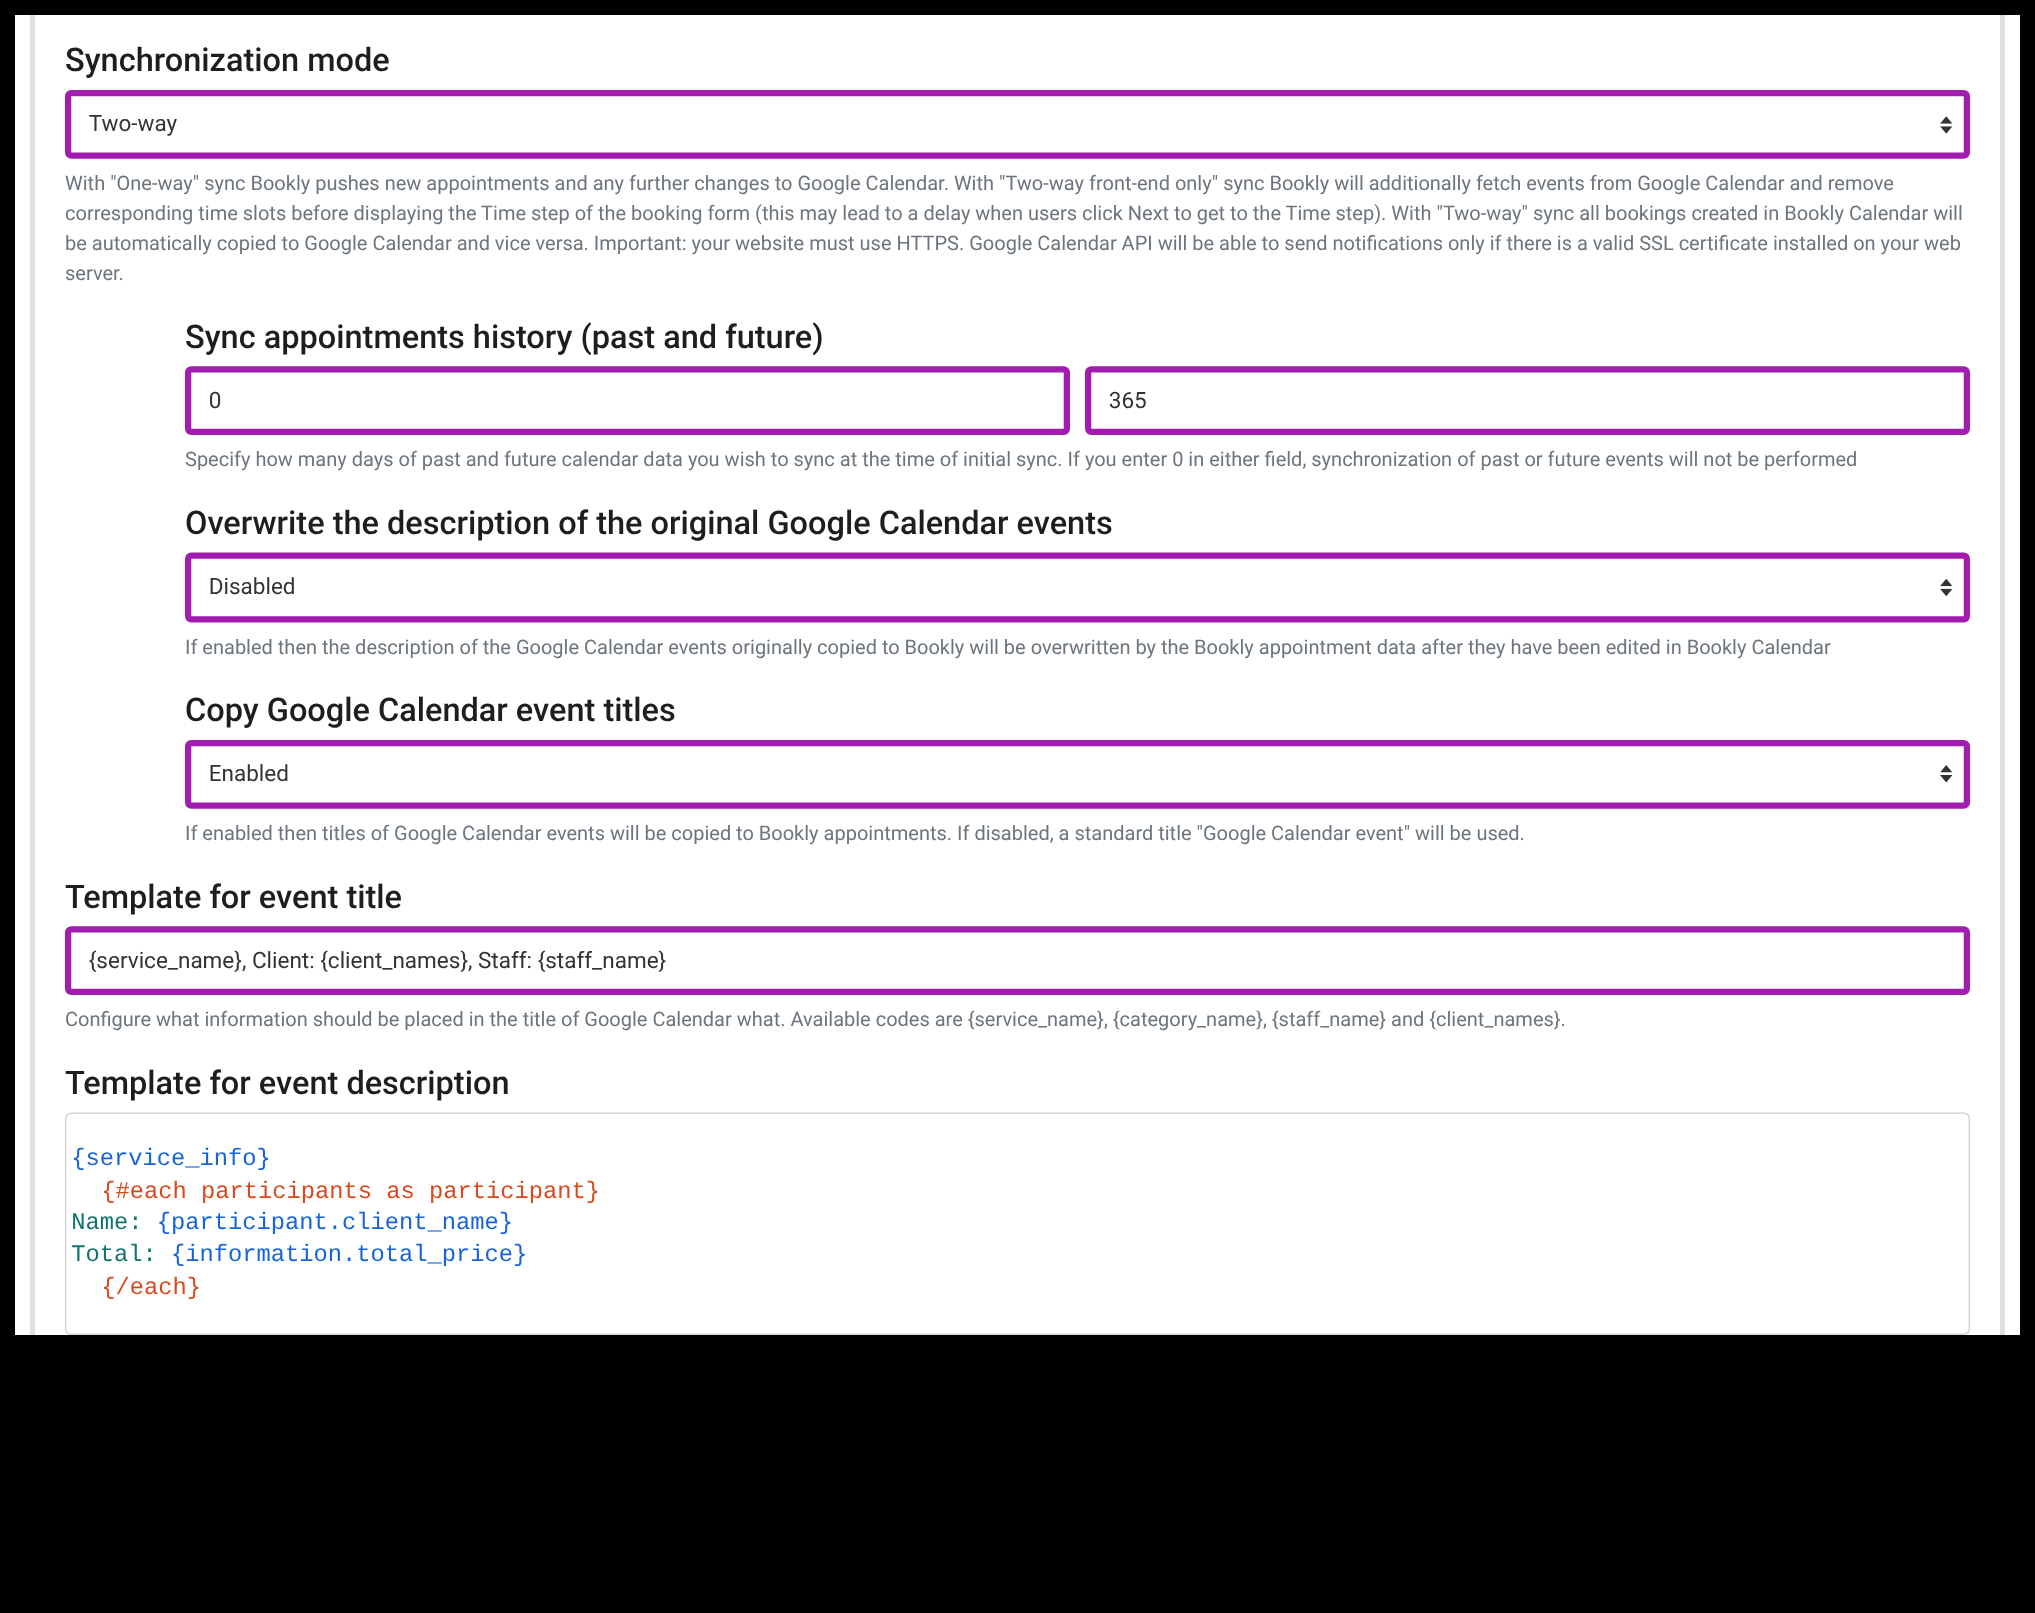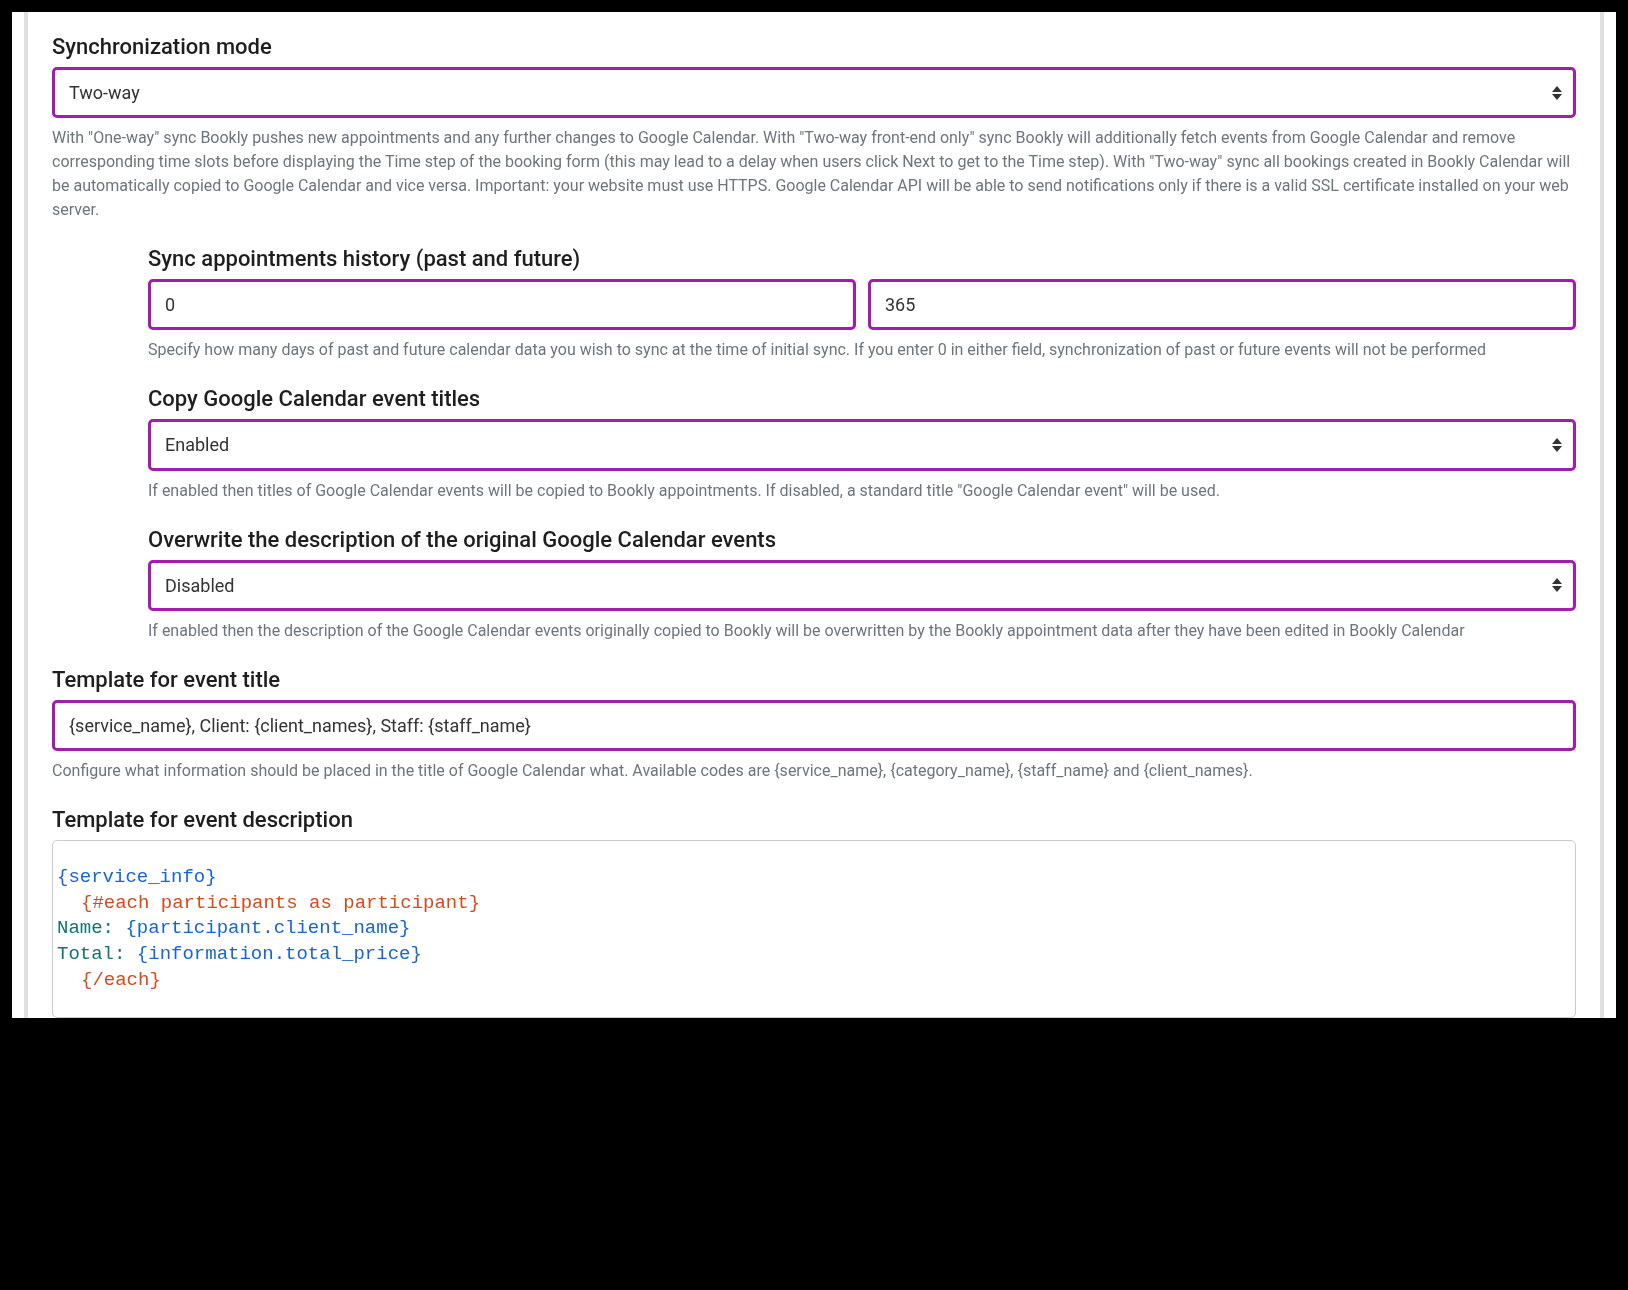--- a/index.html
+++ b/index.html
@@ -28,42 +28,42 @@
       bottom: 0;
       width: 4px;
       background: #e0e0e0;
     }
     .page-container::before { left: 12px; }
     .page-container::after { right: 12px; }
     .form-section {
       margin-bottom: 24px;
     }
     .form-label {
-      font-size: 22px;
+      font-size: 26px;
       font-weight: 500;
       color: #1e1e1e;
       margin-bottom: 8px;
       display: block;
     }
     .indented-group {
       margin-left: 48px;
       padding-left: 2px;
       border-left: 3px solid #ddd;
       padding-left: 0;
     }
     .indented-group .form-section {
       padding-left: 0;
     }
     .select-control, .text-input {
       width: 100%;
       padding: 10px 14px;
       font-size: 18px;
       font-weight: 400;
       color: #333;
-      border: 3px solid #a21caf;
+      border: 5px solid #a21caf;
       border-radius: 5px;
       background: #fff;
       line-height: 1.4;
       font-family: inherit;
     }
     .select-wrapper {
       position: relative;
     }
     .select-wrapper .select-control {
       appearance: none;
@@ -140,49 +140,49 @@
     <div class="form-section" style="margin-left:48px;">
       <label class="form-label">Sync appointments history (past and future)</label>
       <div class="row-two">
         <input type="text" class="text-input" value="0" style="">
         <input type="text" class="text-input" value="365" style="">
       </div>
       <p class="help-text">Specify how many days of past and future calendar data you wish to sync at the time of initial sync. If you enter 0 in either field, synchronization of past or future events will not be performed</p>
     </div>
 
     <div class="form-section" style="margin-left:48px;">
+      <label class="form-label">Overwrite the description of the original Google Calendar events</label>
+      <div class="select-wrapper">
+        <div class="select-control">Disabled</div>
+        <div class="select-caret">
+          <svg viewBox="0 0 10 6">
+              <path d="M0 6 L5 0 L10 6 Z"></path>
+            </svg>
+          <svg viewBox="0 0 10 6">
+              <path d="M0 0 L5 6 L10 0 Z"></path>
+            </svg>
+        </div>
+      </div>
+      <p class="help-text">If enabled then the description of the Google Calendar events originally copied to Bookly will be overwritten by the Bookly appointment data after they have been edited in Bookly Calendar</p>
+    </div>
+
+    <div class="form-section" style="margin-left:48px;">
       <label class="form-label">Copy Google Calendar event titles</label>
       <div class="select-wrapper">
         <div class="select-control">Enabled</div>
         <div class="select-caret">
           <svg viewBox="0 0 10 6">
               <path d="M0 6 L5 0 L10 6 Z"></path>
             </svg>
           <svg viewBox="0 0 10 6">
               <path d="M0 0 L5 6 L10 0 Z"></path>
             </svg>
         </div>
       </div>
       <p class="help-text">If enabled then titles of Google Calendar events will be copied to Bookly appointments. If disabled, a standard title "Google Calendar event" will be used.</p>
-    </div>
-
-    <div class="form-section" style="margin-left:48px;">
-      <label class="form-label">Overwrite the description of the original Google Calendar events</label>
-      <div class="select-wrapper">
-        <div class="select-control">Disabled</div>
-        <div class="select-caret">
-          <svg viewBox="0 0 10 6">
-              <path d="M0 6 L5 0 L10 6 Z"></path>
-            </svg>
-          <svg viewBox="0 0 10 6">
-              <path d="M0 0 L5 6 L10 0 Z"></path>
-            </svg>
-        </div>
-      </div>
-      <p class="help-text">If enabled then the description of the Google Calendar events originally copied to Bookly will be overwritten by the Bookly appointment data after they have been edited in Bookly Calendar</p>
     </div>
 
   </div>
 
   <div class="form-section">
     <label class="form-label">Template for event title</label>
     <input type="text" class="text-input" value="{service_name}, Client: {client_names}, Staff: {staff_name}" style="">
     <p class="help-text">Configure what information should be placed in the title of Google Calendar what. Available codes are {service_name}, {category_name}, {staff_name} and {client_names}.</p>
   </div>
 

